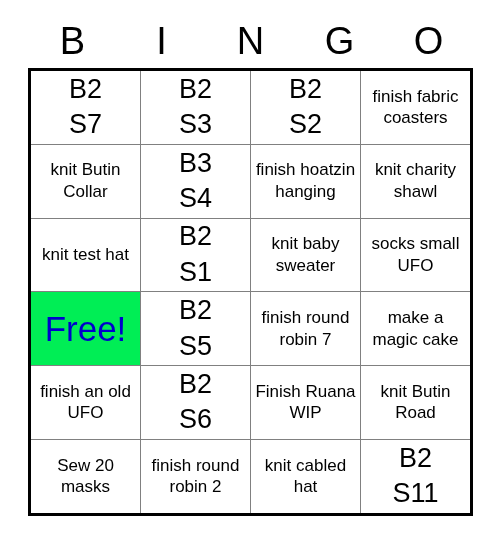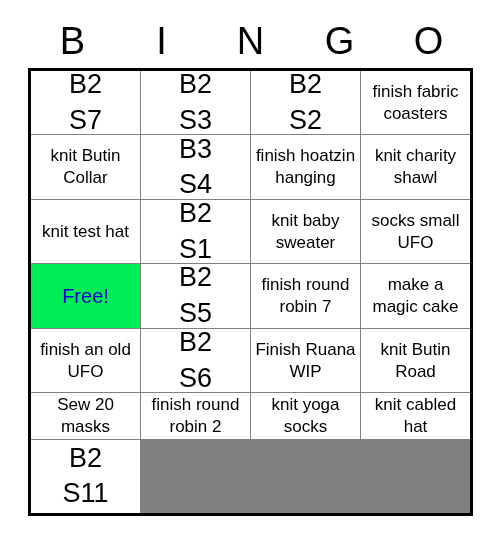--- a/index.html
+++ b/index.html
@@ -80,21 +80,21 @@
   
   .cell.num .cell-text {
     font-size: 27px;
     line-height: 1.32;
   }
   
   .cell.free {
     background: #00ee55;
   }
   .cell.free .cell-text {
-    font-size: 20px;
+    font-size: 35px;
     line-height: 1.2;
     color: #0000cc;
   }
 </style>
 </head>
 <body>
 
 <div id="bingo-card">
 
   <div id="header-row">
@@ -171,23 +171,20 @@
         <span class="cell-text">knit Butin Road</span>
       </div>
 
     <div class="cell">
         <span class="cell-text">Sew 20 masks</span>
       </div>
     <div class="cell">
         <span class="cell-text">finish round robin 2</span>
       </div>
     <div class="cell">
-        <span class="cell-text">knit yoga socks</span>
-      </div>
-    <div class="cell">
         <span class="cell-text">knit cabled hat</span>
       </div>
     <div class="cell num">
         <span class="cell-text">B2<br>S11</span>
       </div>
 
   </div>
 </div>
 
 </body></html>

